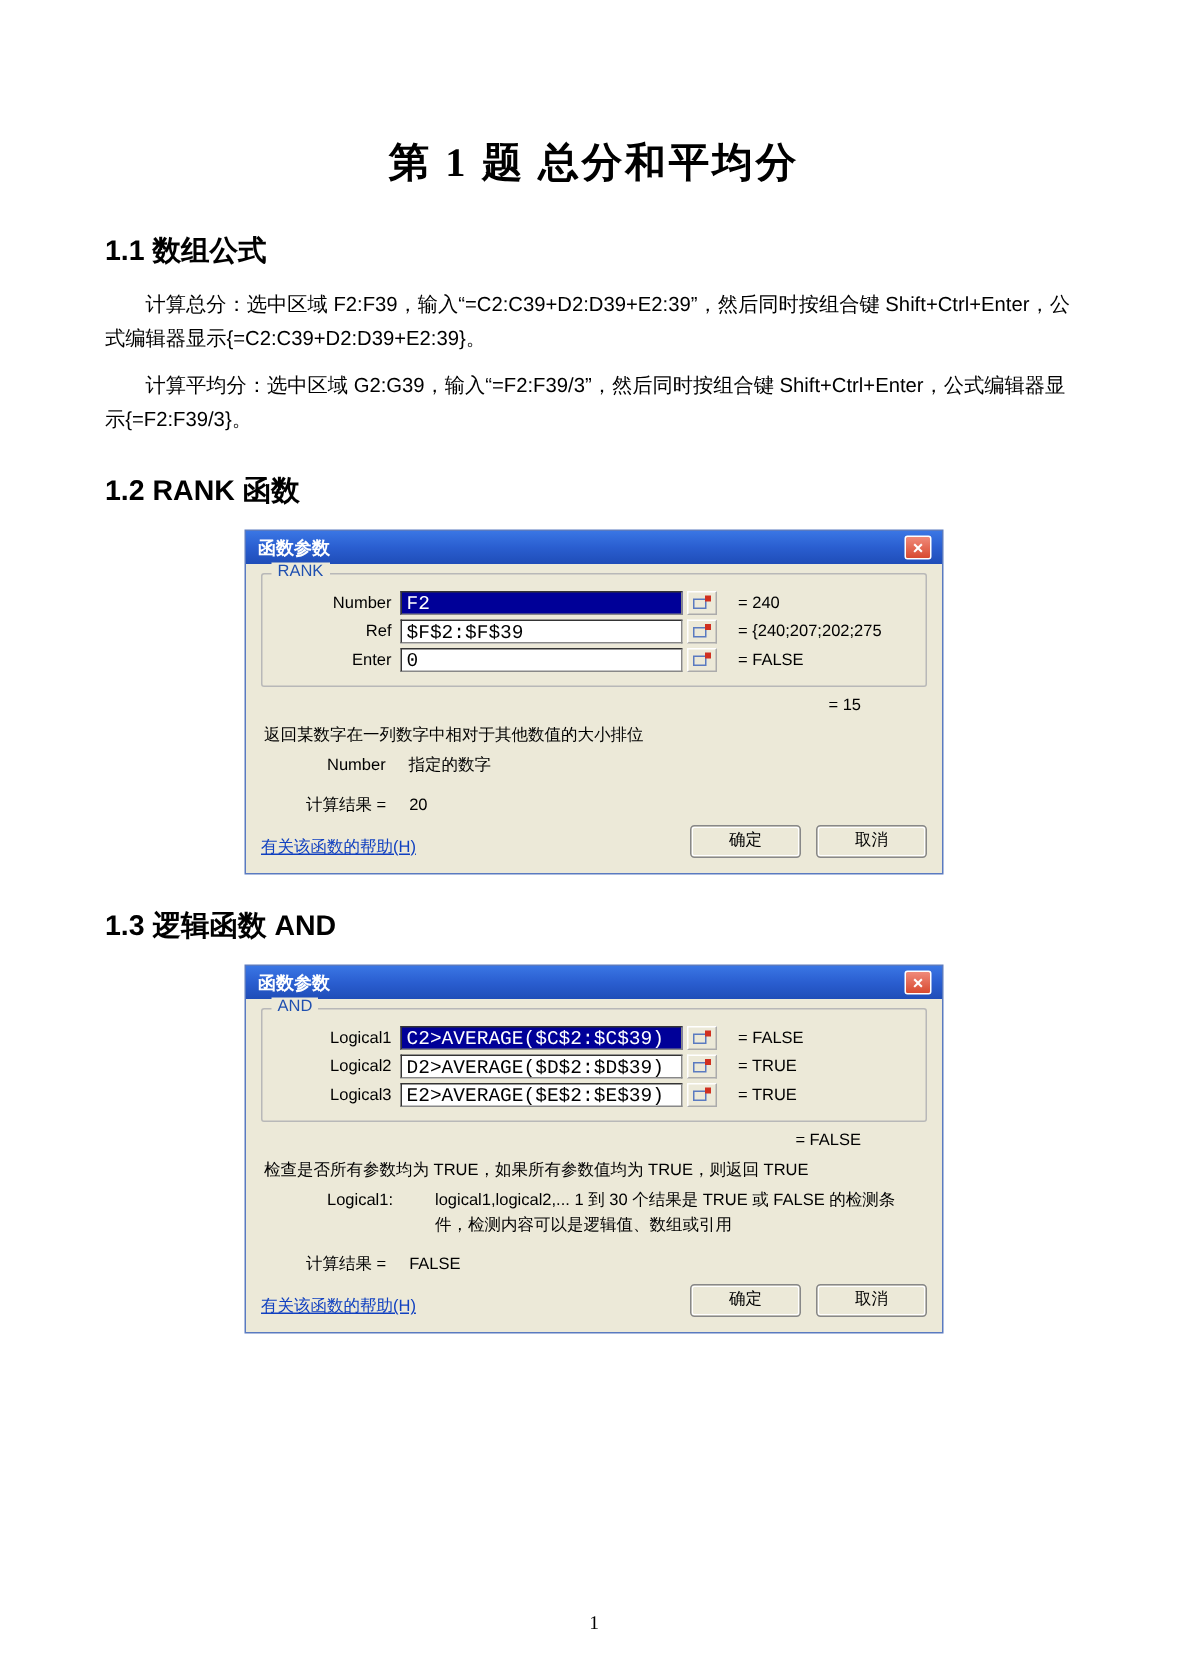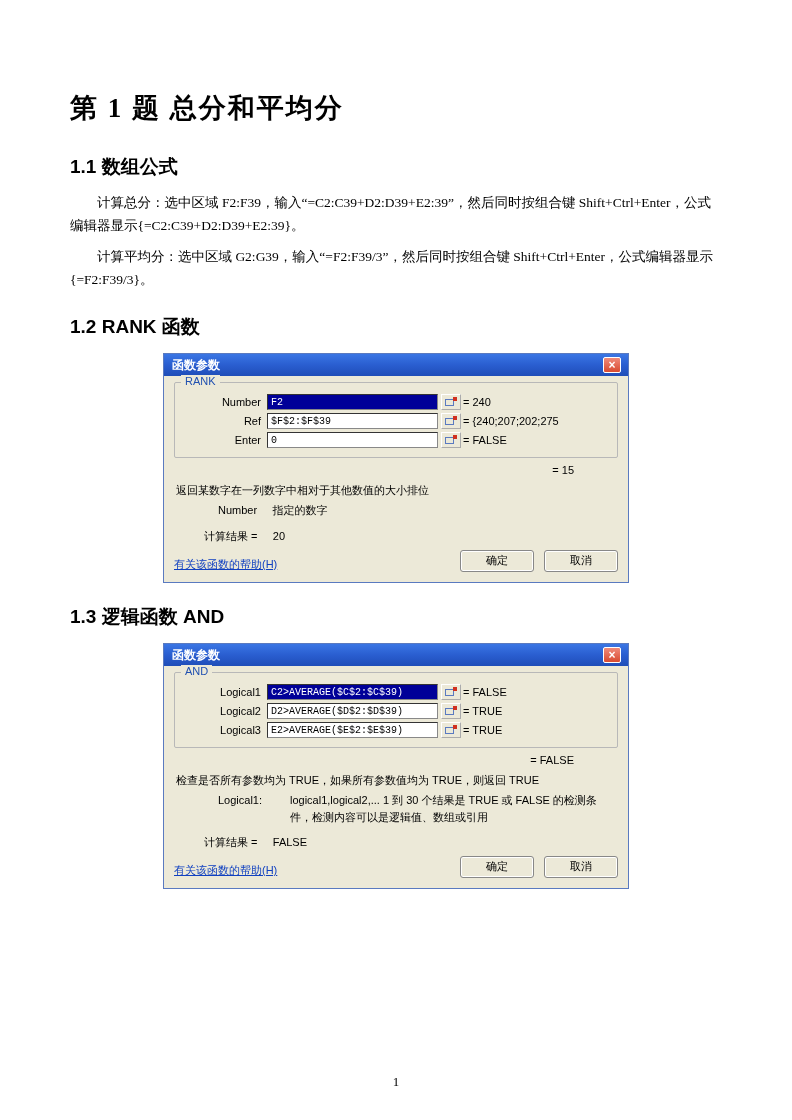--- a/index.html
+++ b/index.html
@@ -13,31 +13,32 @@
     width: 792px;
     min-height: 1120px;
     padding: 90px 70px 40px 70px;
     box-sizing: border-box;
     position: relative;
   }
   h1.title {
     font-family: "SimHei", "Times New Roman", serif;
     font-weight: bold;
     font-size: 27px;
+    text-align: center;
     margin: 0 0 28px 0;
     letter-spacing: 2px;
   }
   h2.section {
     font-family: Arial, "SimHei", sans-serif;
     font-weight: bold;
     font-size: 19px;
     margin: 22px 0 12px 0;
   }
   p.body {
-    font-family: Liberation Serif, serif;
+    font-family: Liberation Sans, sans-serif;
     font-size: 13.5px;
     line-height: 1.7;
     margin: 8px 0;
     text-indent: 2em;
   }
   .dialog-wrap {
     text-align: center;
     margin: 14px 0 8px 0;
   }
   .dlg {
@@ -100,26 +101,26 @@
     align-items: center;
     margin: 3px 0;
   }
   .lbl {
     width: 78px;
     text-align: right;
     padding-right: 6px;
     font-size: 11px;
   }
   .inp {
-    width: 171px;
+    width: 188px;
     height: 16px;
     border: 1px inset #888;
     background: #fff;
     font-family: "Courier New", monospace;
-    font-size: 10px;
+    font-size: 13px;
     line-height: 16px;
     padding: 0 3px;
     box-sizing: border-box;
     overflow: hidden;
     white-space: nowrap;
   }
   .inp.sel {
     background: #000098;
     color: #fff;
   }
@@ -140,21 +141,21 @@
     border: 1px solid #5a7ac0;
   }
   .refbtn::after {
     content: "";
     position: absolute;
     right: 3px; top: 2px;
     width: 4px; height: 4px;
     background: #d03020;
   }
   .eq {
-    margin-left: 2px;
+    margin-left: 14px;
     font-size: 11px;
   }
   .desc {
     font-size: 11px;
     margin: 6px 0 4px 2px;
     line-height: 1.5;
   }
   .desc2 {
     font-size: 11px;
     margin-left: 44px;

